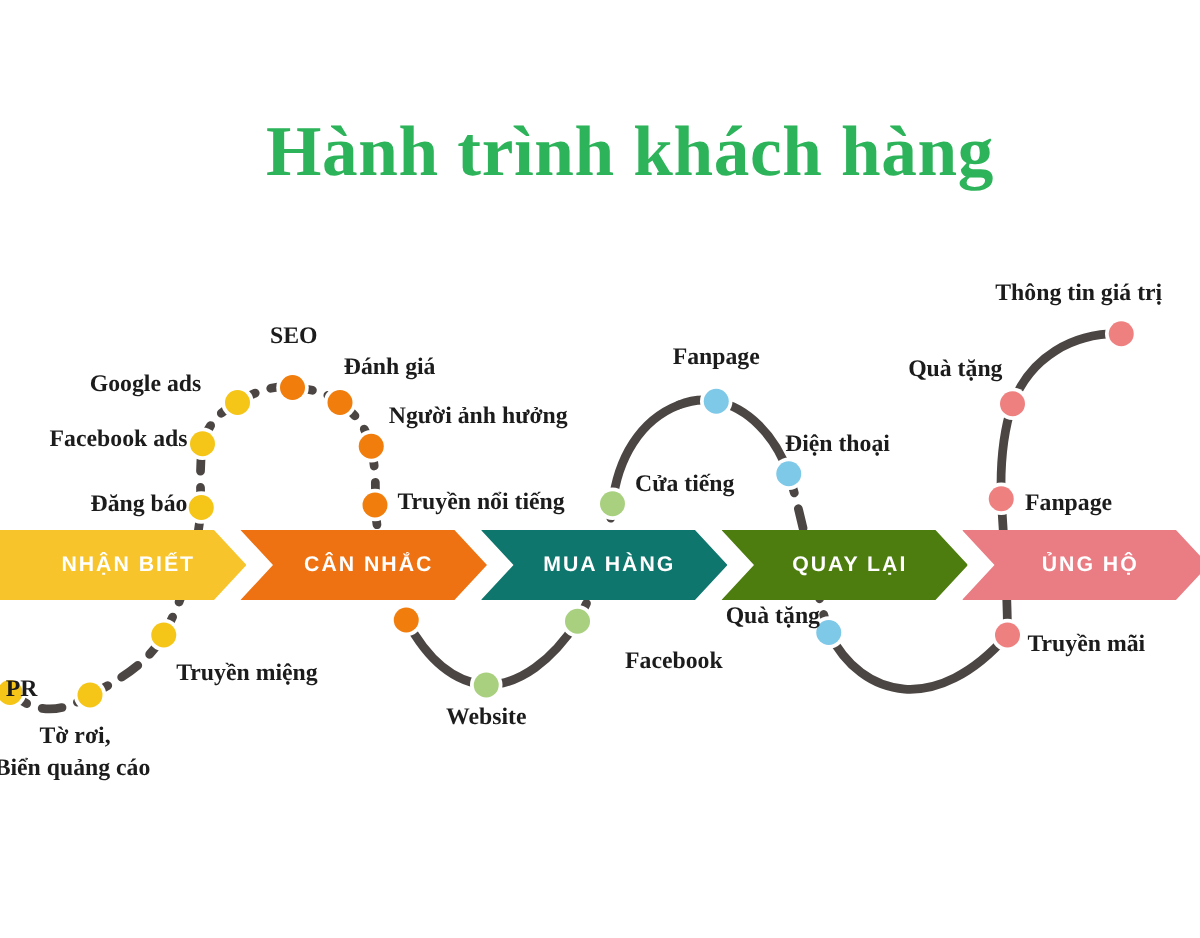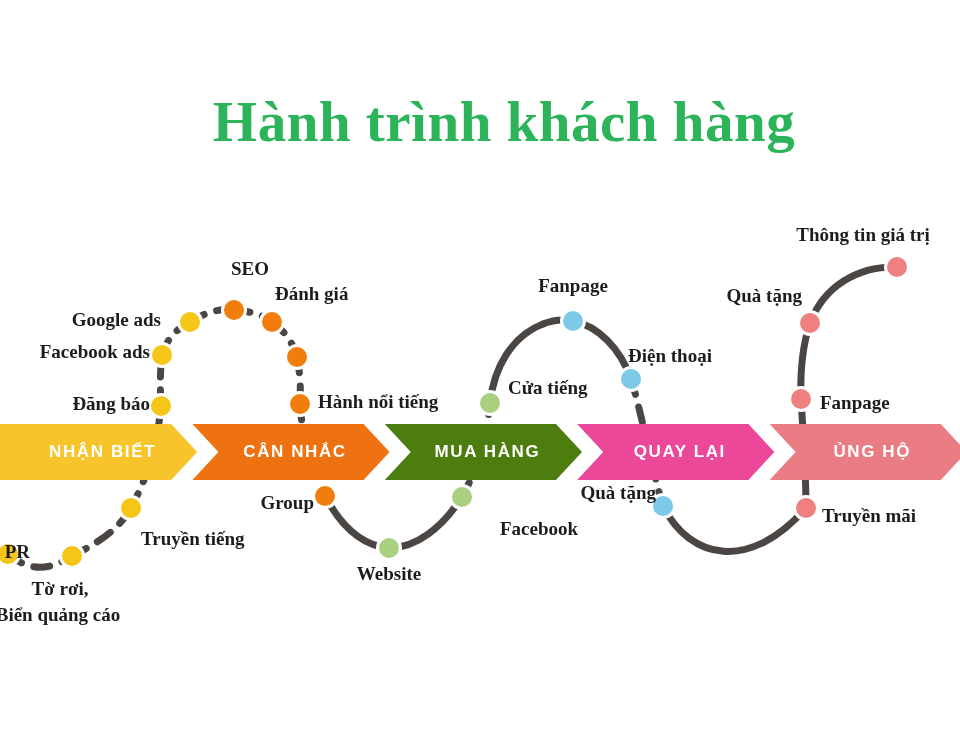--- a/index.html
+++ b/index.html
@@ -157,52 +157,52 @@
       </g>
   </svg>
 
   <div id="banner">
       <div class="chev" style="left: 0px; width: 197.2px; background: rgb(247, 197, 43); clip-path: polygon(0px 0px, calc(100% - 26px) 0px, 100% 50%, calc(100% - 26px) 100%, 0px 100%, 0px 50%);">
         <span>NHẬN BIẾT</span>
       </div>
       <div class="chev" style="left: 192.4px; width: 197.2px; background: rgb(238, 114, 18); clip-path: polygon(0px 0px, calc(100% - 26px) 0px, 100% 50%, calc(100% - 26px) 100%, 0px 100%, 26px 50%);">
         <span>CÂN NHẮC</span>
       </div>
-      <div class="chev" style="left: 384.8px; width: 197.2px; background: #4d7c0f; clip-path: polygon(0px 0px, calc(100% - 26px) 0px, 100% 50%, calc(100% - 26px) 100%, 0px 100%, 26px 50%);">
+      <div class="chev" style="left: 384.8px; width: 197.2px; background: #0f766e; clip-path: polygon(0px 0px, calc(100% - 26px) 0px, 100% 50%, calc(100% - 26px) 100%, 0px 100%, 26px 50%);">
         <span>MUA HÀNG</span>
       </div>
-      <div class="chev" style="left: 577.2px; width: 197.2px; background: #ec4899; clip-path: polygon(0px 0px, calc(100% - 26px) 0px, 100% 50%, calc(100% - 26px) 100%, 0px 100%, 26px 50%);">
+      <div class="chev" style="left: 577.2px; width: 197.2px; background: #4d7c0f; clip-path: polygon(0px 0px, calc(100% - 26px) 0px, 100% 50%, calc(100% - 26px) 100%, 0px 100%, 26px 50%);">
         <span>QUAY LẠI</span>
       </div>
       <div class="chev" style="left: 769.6px; width: 197.2px; background: rgb(234, 124, 132); clip-path: polygon(0px 0px, calc(100% - 26px) 0px, 100% 50%, calc(100% - 26px) 100%, 0px 100%, 26px 50%);">
         <span>ỦNG HỘ</span>
       </div>
     </div>
 
   <div class="lbl r" style="left:-30px; top:541px; width:60px;">PR</div>
 
   <div class="lbl c" style="left:-40px; top:578px; width:200px;">Tờ rơi,</div>
   <div class="lbl c" style="left:-42px; top:604px; width:200px;">Biển quảng cáo</div>
 
-  <div class="lbl" style="left:141px; top:528px;">Truyền tiếng</div>
+  <div class="lbl" style="left:141px; top:528px;">Truyền miệng</div>
 
   <div class="lbl r" style="left:-10px; top:393px; width:160px;">Đăng báo</div>
 
   <div class="lbl r" style="left:-12px; top:341px; width:162px;">Facebook ads</div>
 
-  <div class="lbl r" style="left:16px; top:309px; width:145px;">Google ads</div>
-
-  <div class="lbl c" style="left:200px; top:258px; width:100px;">SEO</div>
+  <div class="lbl r" style="left:16px; top:297px; width:145px;">Google ads</div>
+
+  <div class="lbl c" style="left:185px; top:258px; width:100px;">SEO</div>
 
   <div class="lbl" style="left:275px; top:283px;">Đánh giá</div>
 
-
-  <div class="lbl" style="left:318px; top:391px;">Hành nổi tiếng</div>
-
-  <div class="lbl r" style="left:172px; top:492px; width:142px;">Group</div>
+  <div class="lbl" style="left:311px; top:322px;">Người ảnh hưởng</div>
+
+  <div class="lbl" style="left:318px; top:391px;">Truyền nổi tiếng</div>
+
 
   <div class="lbl c" style="left:339px; top:563px; width:100px;">Website</div>
 
   <div class="lbl" style="left:468px; top:518px;margin-left:32px;">Facebook</div>
 
   <div class="lbl" style="left:508px; top:377px;">Cửa tiếng</div>
 
   <div class="lbl c" style="left:523px; top:275px; width:100px;">Fanpage</div>
 
   <div class="lbl" style="left:628px; top:345px;">Điện thoại</div>

